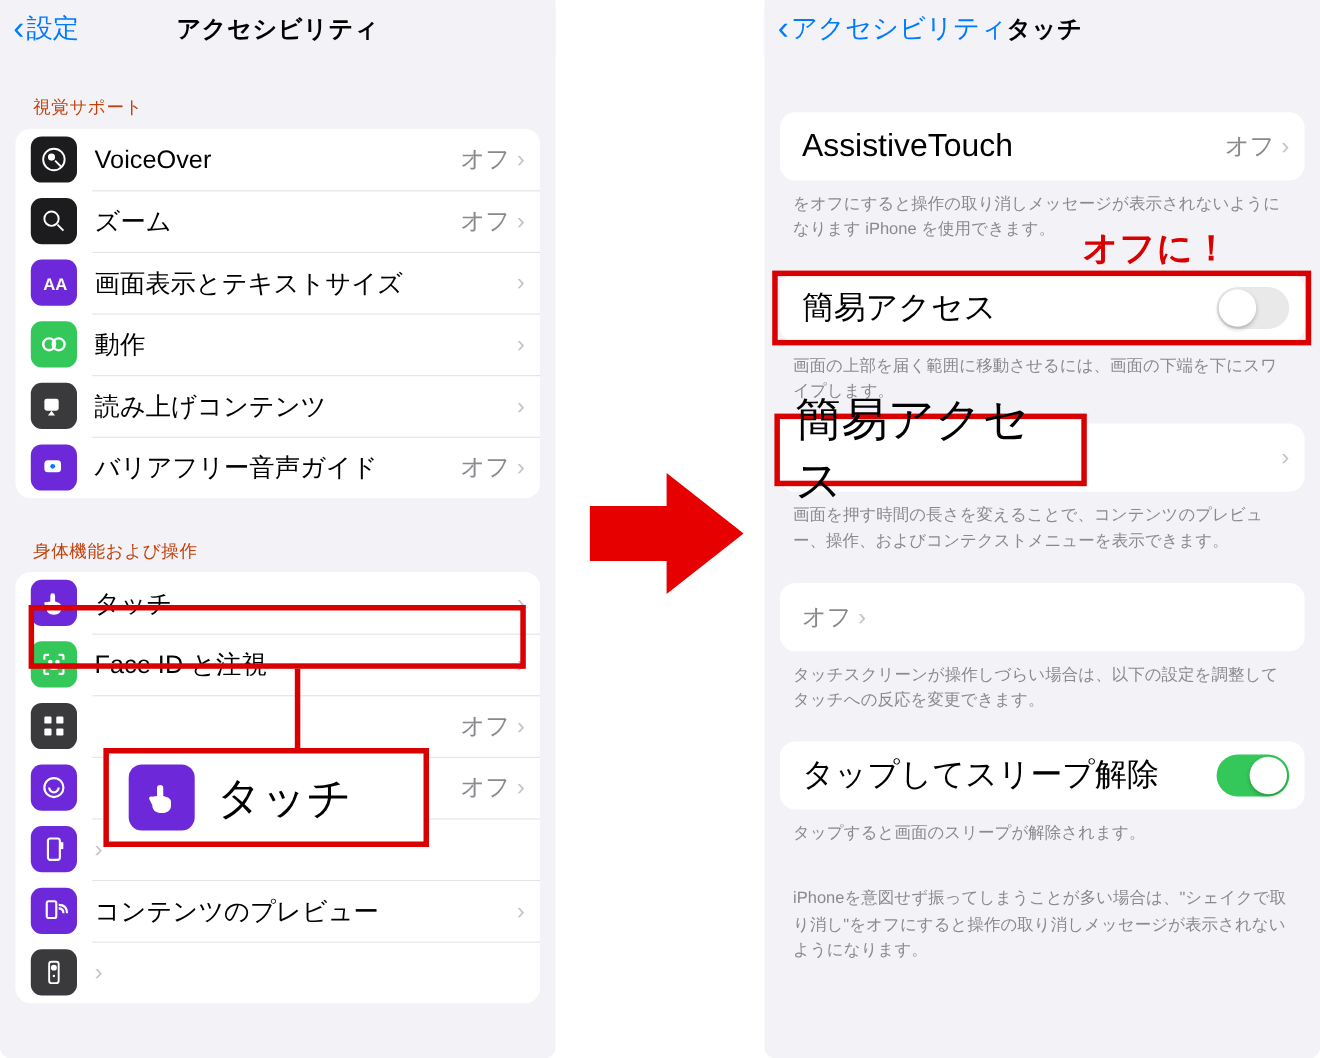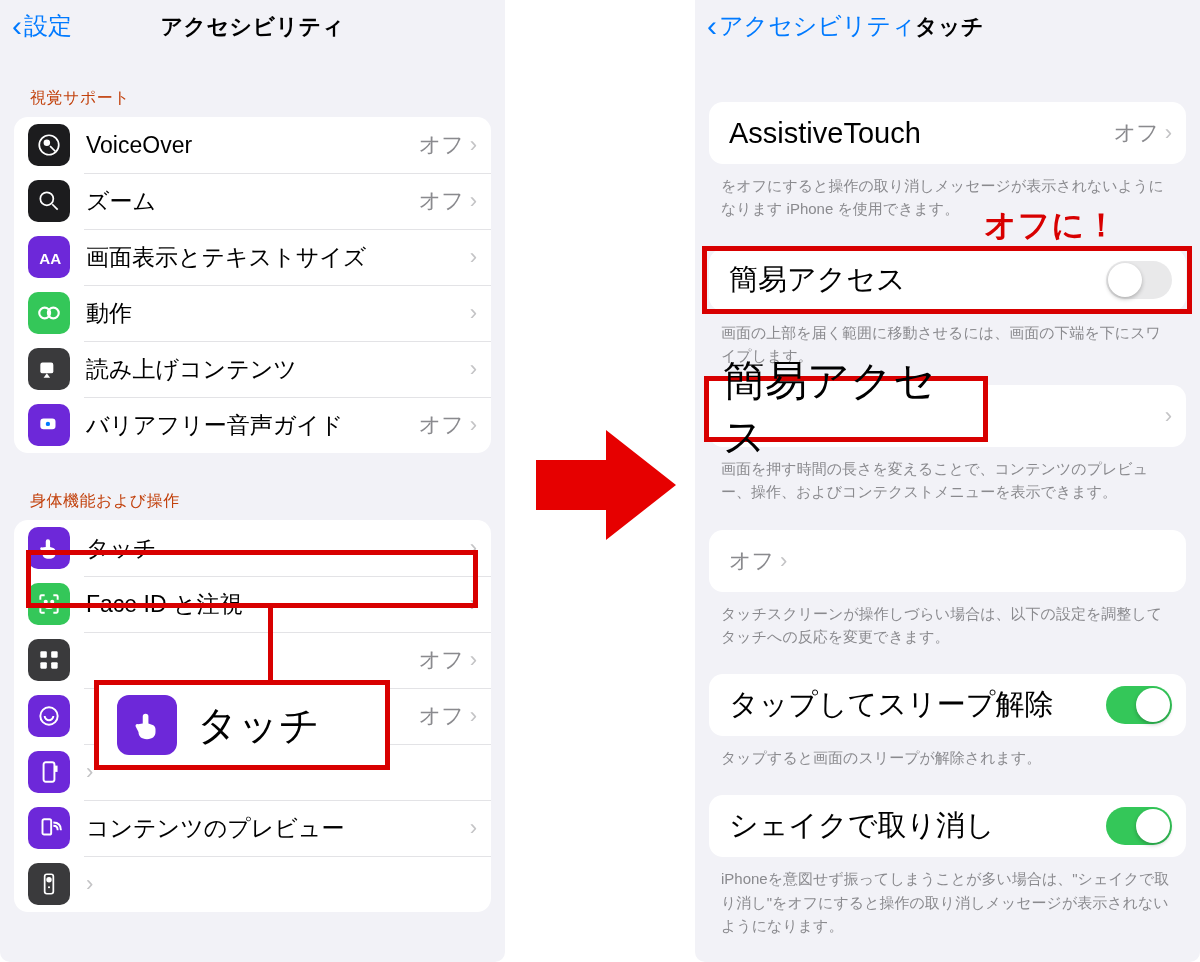--- a/index.html
+++ b/index.html
@@ -278,28 +278,20 @@
       <div class="row noicon">
         <div class="label">タップしてスリープ解除</div>
         <div class="toggle on">
             <div class="knob"></div>
           </div>
       </div>
     </div>
     <div class="section-footer">タップすると画面のスリープが解除されます。</div>
 
     <div style="height:26px"></div>
-    <div class="group">
-      <div class="row noicon">
-        <div class="label">シェイクで取り消し</div>
-        <div class="toggle on">
-            <div class="knob"></div>
-          </div>
-      </div>
-    </div>
     <div class="section-footer">iPhoneを意図せず振ってしまうことが多い場合は、"シェイクで取り消し"をオフにすると操作の取り消しメッセージが表示されないようになります。</div>
   </div>
 
   <div class="big-arrow">
     <svg viewBox="0 0 140 130">
         <polygon points="0,40 70,40 70,10 140,65 70,120 70,90 0,90" fill="#e60000"></polygon>
       </svg>
   </div>
 
   <div class="hl" style="left:26px; top:550px; width:452px; height:58px;"></div>

